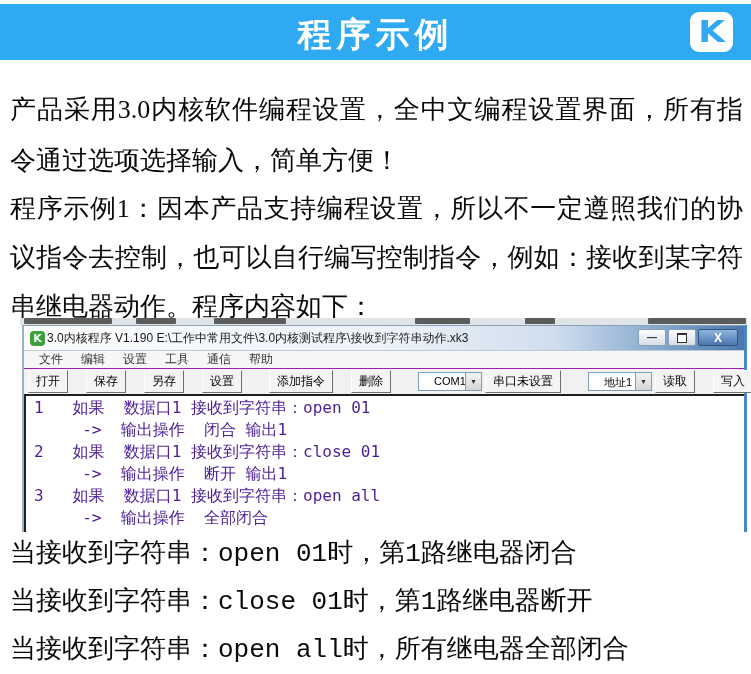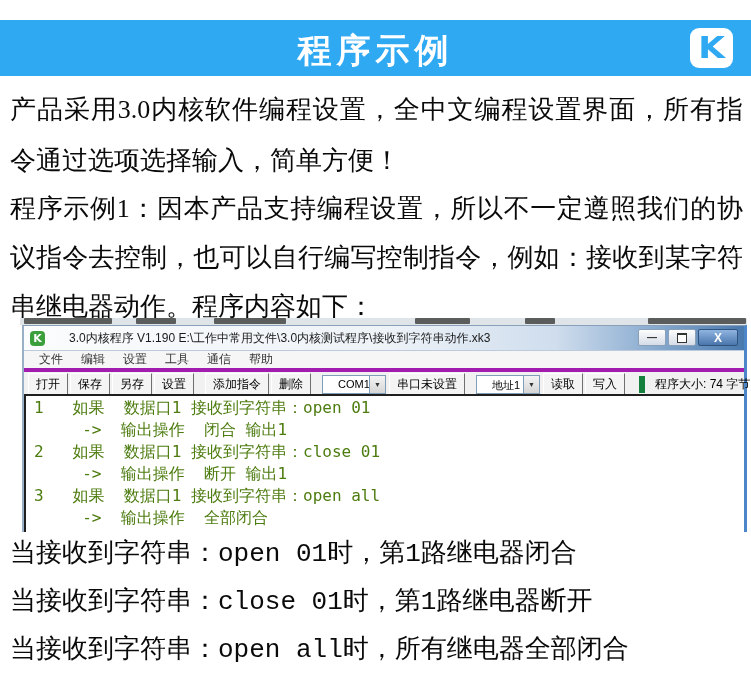--- a/index.html
+++ b/index.html
@@ -1,21 +1,21 @@
 <!DOCTYPE html>
 <html><head>
 <meta charset="utf-8">
 <style>
   html,body{margin:0;padding:0;}
   body{
     width:751px;height:674px;position:relative;background:#ffffff;
     font-family:"Liberation Serif",serif;overflow:hidden;
   }
   
-  .header{position:absolute;top:20px;left:0;width:751px;height:56px;background:#2FA9F2;}
+  .header{position:absolute;top:4px;left:0;width:751px;height:56px;background:#2FA9F2;}
   .header-title{
     position:absolute;left:0;right:0;top:8px;text-align:center;
     color:#fff;font-size:34px;font-weight:bold;letter-spacing:5px;
   }
   .logo{
     position:absolute;right:18px;top:8px;width:43px;height:40px;background:#fff;
     border-radius:9px;display:flex;align-items:center;justify-content:center;
   }
   .logo-k{
     color:#2FA9F2;font-weight:900;font-size:30px;line-height:1;
@@ -42,66 +42,66 @@
   .titlebar{
     height:24px;position:relative;display:flex;align-items:center;padding-left:6px;
     background:linear-gradient(90deg,#fbfcfd 0%,#eef3f8 50%,#cfdded 74%,#86a9ce 88%,#4a79ae 100%);
     border-bottom:1px solid #bccadb;
   }
   .win-icon{
     width:15px;height:15px;background:#3BA03B;border-radius:4px;color:#fff;flex:0 0 auto;
     font:bold 11px/15px "DejaVu Sans",sans-serif;text-align:center;
   }
   .win-title{
-    font:12px "Liberation Sans",sans-serif;color:#1a1a1a;margin-left:24px;
+    font:12px "Liberation Sans",sans-serif;color:#1a1a1a;margin-left:2px;
     white-space:nowrap;overflow:hidden;flex:1 1 auto;
   }
   .win-buttons{position:absolute;right:6px;top:3px;display:flex;gap:2px;}
   .wbtn{
     height:17px;box-sizing:border-box;border:1px solid #8aa0b8;border-radius:2px;
     display:flex;align-items:center;justify-content:center;
     font:bold 10px "Liberation Sans",sans-serif;color:#333;
     background:linear-gradient(#fdfdfd,#d5dde8);
   }
   .btn-min,.btn-max{width:28px;}
   .btn-close{
     width:40px;background:linear-gradient(#8fb4e0,#4a76ad);
     border-color:#30537e;color:#fff;font-size:12px;
   }
   .max-glyph{width:8px;height:7px;border:1px solid #333;border-top-width:2px;background:#fff;}
   .menubar{
-    height:17px;background:#f6f6f6;border-bottom:4px solid #a21caf;
+    height:17px;background:#f6f6f6;border-bottom:1px solid #a21caf;
     display:flex;align-items:center;padding-left:6px;
     font:12px "Liberation Sans",sans-serif;color:#333;
   }
   .menu-item{padding:0 9px;}
   .toolbar{
     height:25px;background:#f1f1f1;display:flex;align-items:center;
     padding:0 4px;font:12px "Liberation Sans",sans-serif;color:#000;
   }
   .tbtn{
     background:#f4f4f4;border:1px solid;border-color:#ffffff #6f6f6f #6f6f6f #ffffff;
-    padding:2px 7px;margin-right:2px;white-space:nowrap;font:12px "Liberation Sans",sans-serif;
+    padding:2px 7px;margin-right:18px;white-space:nowrap;font:12px "Liberation Sans",sans-serif;
   }
   .tgap{width:9px;flex:0 0 auto;}
   .combo{
     display:flex;align-items:stretch;border:1px solid #7f9db9;background:#fff;
     height:17px;width:62px;margin-right:3px;box-sizing:content-box;
   }
   .combo-val{flex:1;font:11px "Liberation Sans",sans-serif;padding:2px 15px;white-space:nowrap;overflow:hidden;}
   .combo-btn{
     width:15px;background:linear-gradient(#f4f4f4,#d5d5d5);border-left:1px solid #7f9db9;
     display:flex;align-items:center;justify-content:center;font-size:7px;color:#333;
   }
   .size-label{margin-left:12px;padding-left:10px;border-left:6px solid #15803d;white-space:nowrap;}
   .program{
     position:absolute;top:68px;left:0;right:0;bottom:0;background:#fff;
     border-top:2px solid #1f1f1f;border-left:2px solid #1f1f1f;box-sizing:border-box;
     padding:1px 0 0 8px;overflow:hidden;
-    font-family:"DejaVu Sans Mono",monospace;font-size:16px;color:#4d7c0f;
+    font-family:"DejaVu Sans Mono",monospace;font-size:16px;color:#4c1d95;
   }
   .pline{white-space:pre;line-height:22px;}
   
   .result{position:absolute;left:10px;width:733px;font-size:26px;color:#0a0a0a;line-height:32px;font-family:Liberation Mono, monospace;}
   .r0{top:538px;} .r1{top:586px;} .r2{top:634px;}
 </style>
 </head>
 <body>
 
 <div class="header">

